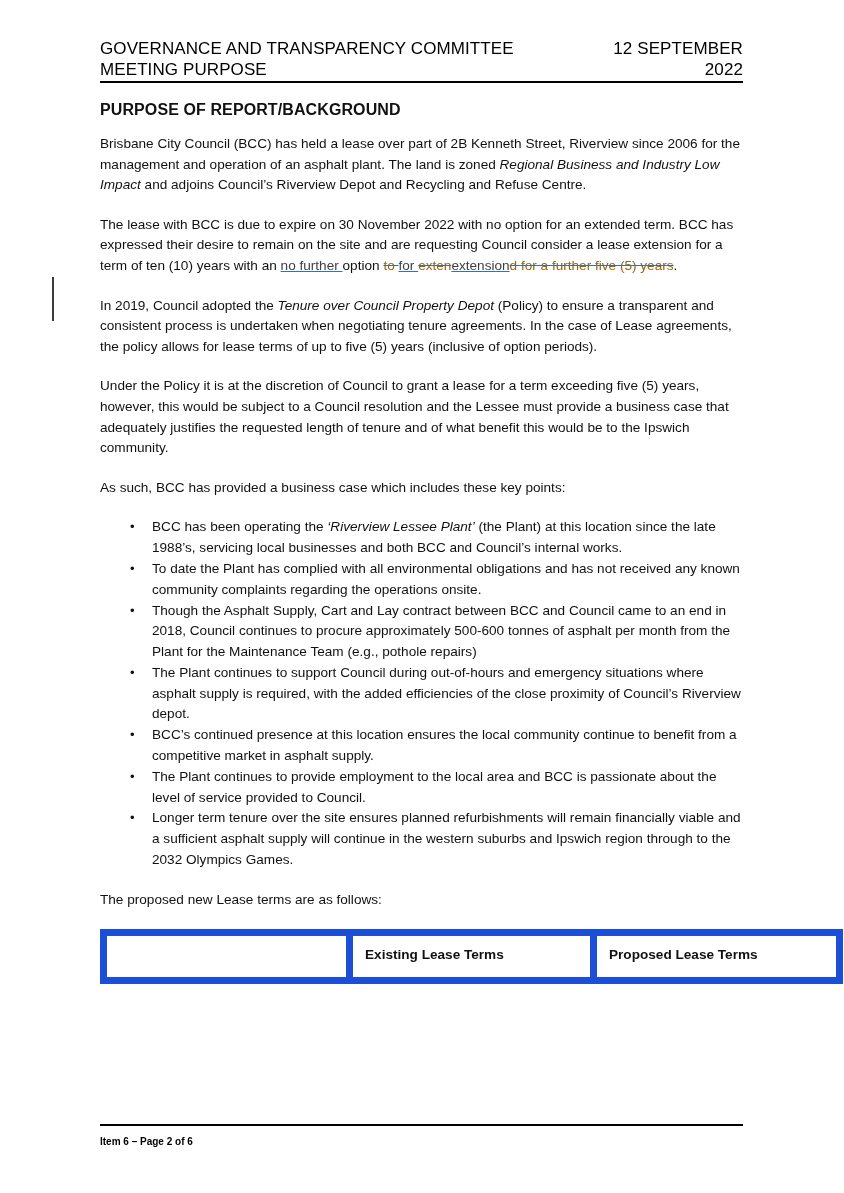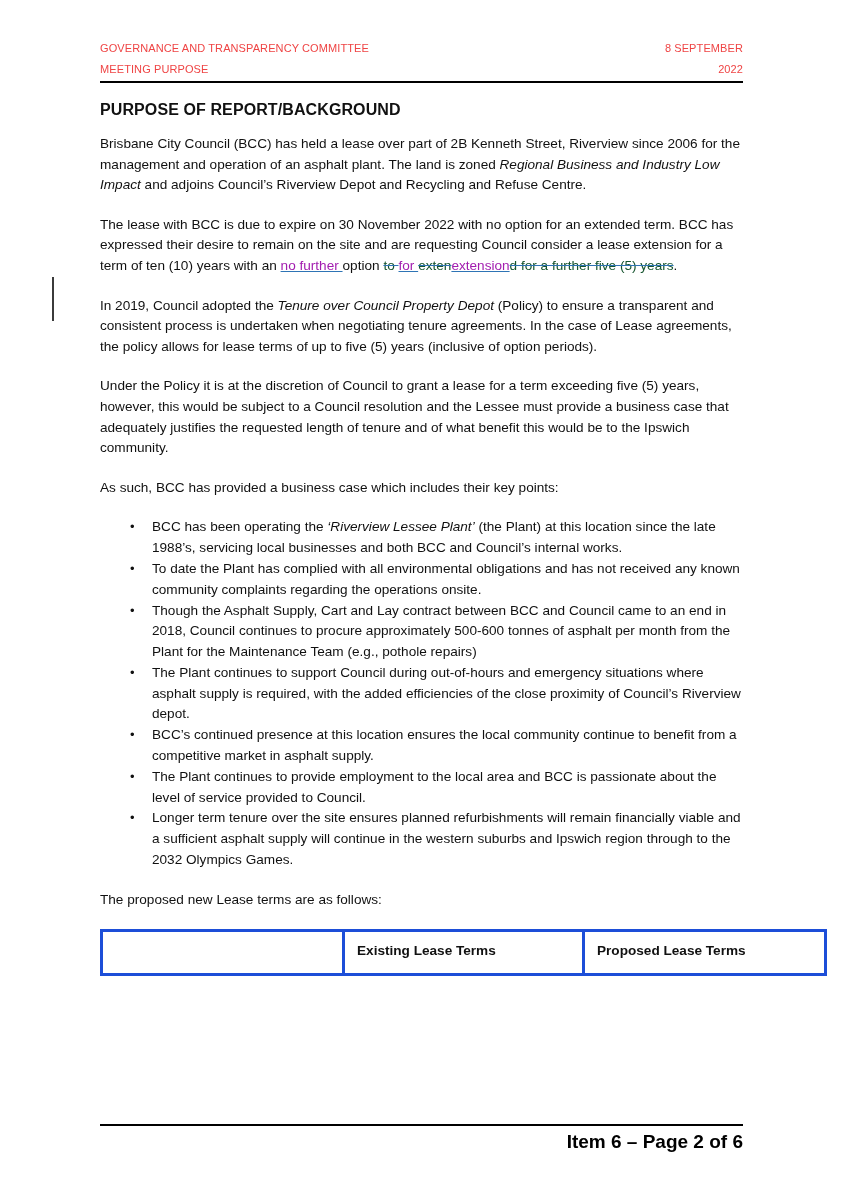--- a/index.html
+++ b/index.html
@@ -29,24 +29,24 @@
   .page-header {
     position: absolute;
     left: 100px;
     top: 38px;
     width: 643px;
   }
   .hdr-row {
     display: flex;
     justify-content: space-between;
     align-items: baseline;
-    font-size: 11px;
+    font-size: 17px;
     letter-spacing: 0.1px;
     line-height: 21px;
-    color: #ef4444;
+    color: #000000;
   }
   .hdr-left { white-space: nowrap; }
   .hdr-right { white-space: nowrap; }
   .hdr-rule {
     margin-top: 1px;
     border-bottom: 2.2px solid #000000;
     width: 643px;
   }
 
   
@@ -70,27 +70,27 @@
 
   p.para {
     margin: 0 0 19px 0;
     text-align: left;
   }
 
   .it { font-style: italic; }
 
   
   .ins {
-    color: #a21caf;
+    color: #404040;
     text-decoration: underline;
     text-decoration-color: #2e74b5;
     margin-top: 31px;
   }
   .del {
-    color: #14532d;
+    color: #a16207;
     text-decoration: line-through;
     text-decoration-color: #2e74b5;
   }
 
   
   .change-bar {
     position: absolute;
     left: 52px;
     top: 277px;
     width: 2px;
@@ -119,21 +119,21 @@
   }
 
   
   table.lease-table {
     border-collapse: collapse;
     width: 643px;
     margin: 0;
     table-layout: fixed;
   }
   table.lease-table td {
-    border: 3px solid #1d4ed8;
+    border: 7px solid #1d4ed8;
     padding: 9px 12px 11px 12px;
     font-size: 13.6px;
     line-height: 20px;
     vertical-align: top;
     height: 21px;
   }
   table.lease-table td.c1 { width: 215px; }
   table.lease-table td.c2 { width: 213px; }
   table.lease-table td.c3 { width: 215px; margin-left: 8px; }
   table.lease-table td.bold { font-weight: bold; }
@@ -144,35 +144,34 @@
     left: 100px;
     top: 1124px;
     width: 643px;
   }
   .ftr-rule {
     border-bottom: 2.2px solid #000000;
     width: 643px;
     margin-bottom: 7px;
   }
   .ftr-text {
-    text-align: right;
-    font-size: 19px;
+    font-size: 10px;
     font-weight: bold;
     line-height: 18px;
   }
 </style>
 </head>
 <body>
 
 <div class="page">
 
   <div class="page-header">
     <div class="hdr-row">
       <span class="hdr-left">GOVERNANCE AND TRANSPARENCY COMMITTEE</span>
-      <span class="hdr-right">8 SEPTEMBER</span>
+      <span class="hdr-right">12 SEPTEMBER</span>
     </div>
     <div class="hdr-row">
       <span class="hdr-left">MEETING PURPOSE</span>
       <span class="hdr-right">2022</span>
     </div>
     <div class="hdr-rule"></div>
   </div>
 
   <div class="change-bar"></div>
 
@@ -187,21 +186,21 @@
     <p class="para">
       <span>The lease with BCC is due to expire on 30 November 2022 with no option for an extended term. BCC has expressed their desire to remain on the site and are requesting Council consider a lease extension for a term of ten (10) years with an </span><span class="ins">no further </span><span>option </span><span class="del">to </span><span class="ins">for </span><span class="del">exten</span><span class="ins">extension</span><span class="del">d for a further five (5) years</span><span>.</span>
     </p>
 
     <p class="para">
       <span>In 2019, Council adopted the </span><span class="it">Tenure over Council Property Depot</span><span> (Policy) to ensure a transparent and consistent process is undertaken when negotiating tenure agreements. In the case of Lease agreements, the policy allows for lease terms of up to five (5) years (inclusive of option periods).</span>
     </p>
 
     <p class="para">Under the Policy it is at the discretion of Council to grant a lease for a term exceeding five (5) years, however, this would be subject to a Council resolution and the Lessee must provide a business case that adequately justifies the requested length of tenure and of what benefit this would be to the Ipswich community.</p>
 
-    <p class="para">As such, BCC has provided a business case which includes their key points:</p>
+    <p class="para">As such, BCC has provided a business case which includes these key points:</p>
 
     <ul class="bullets">
       <li>
         <span class="dot">•</span>
         <span>BCC has been operating the </span><span class="it">‘Riverview Lessee Plant’</span><span> (the Plant) at this location since the late 1988’s, servicing local businesses and both BCC and Council’s internal works.</span>
       </li>
       <li>
         <span class="dot">•</span>
         <span>To date the Plant has complied with all environmental obligations and has not received any known community complaints regarding the operations onsite.</span>
       </li>

